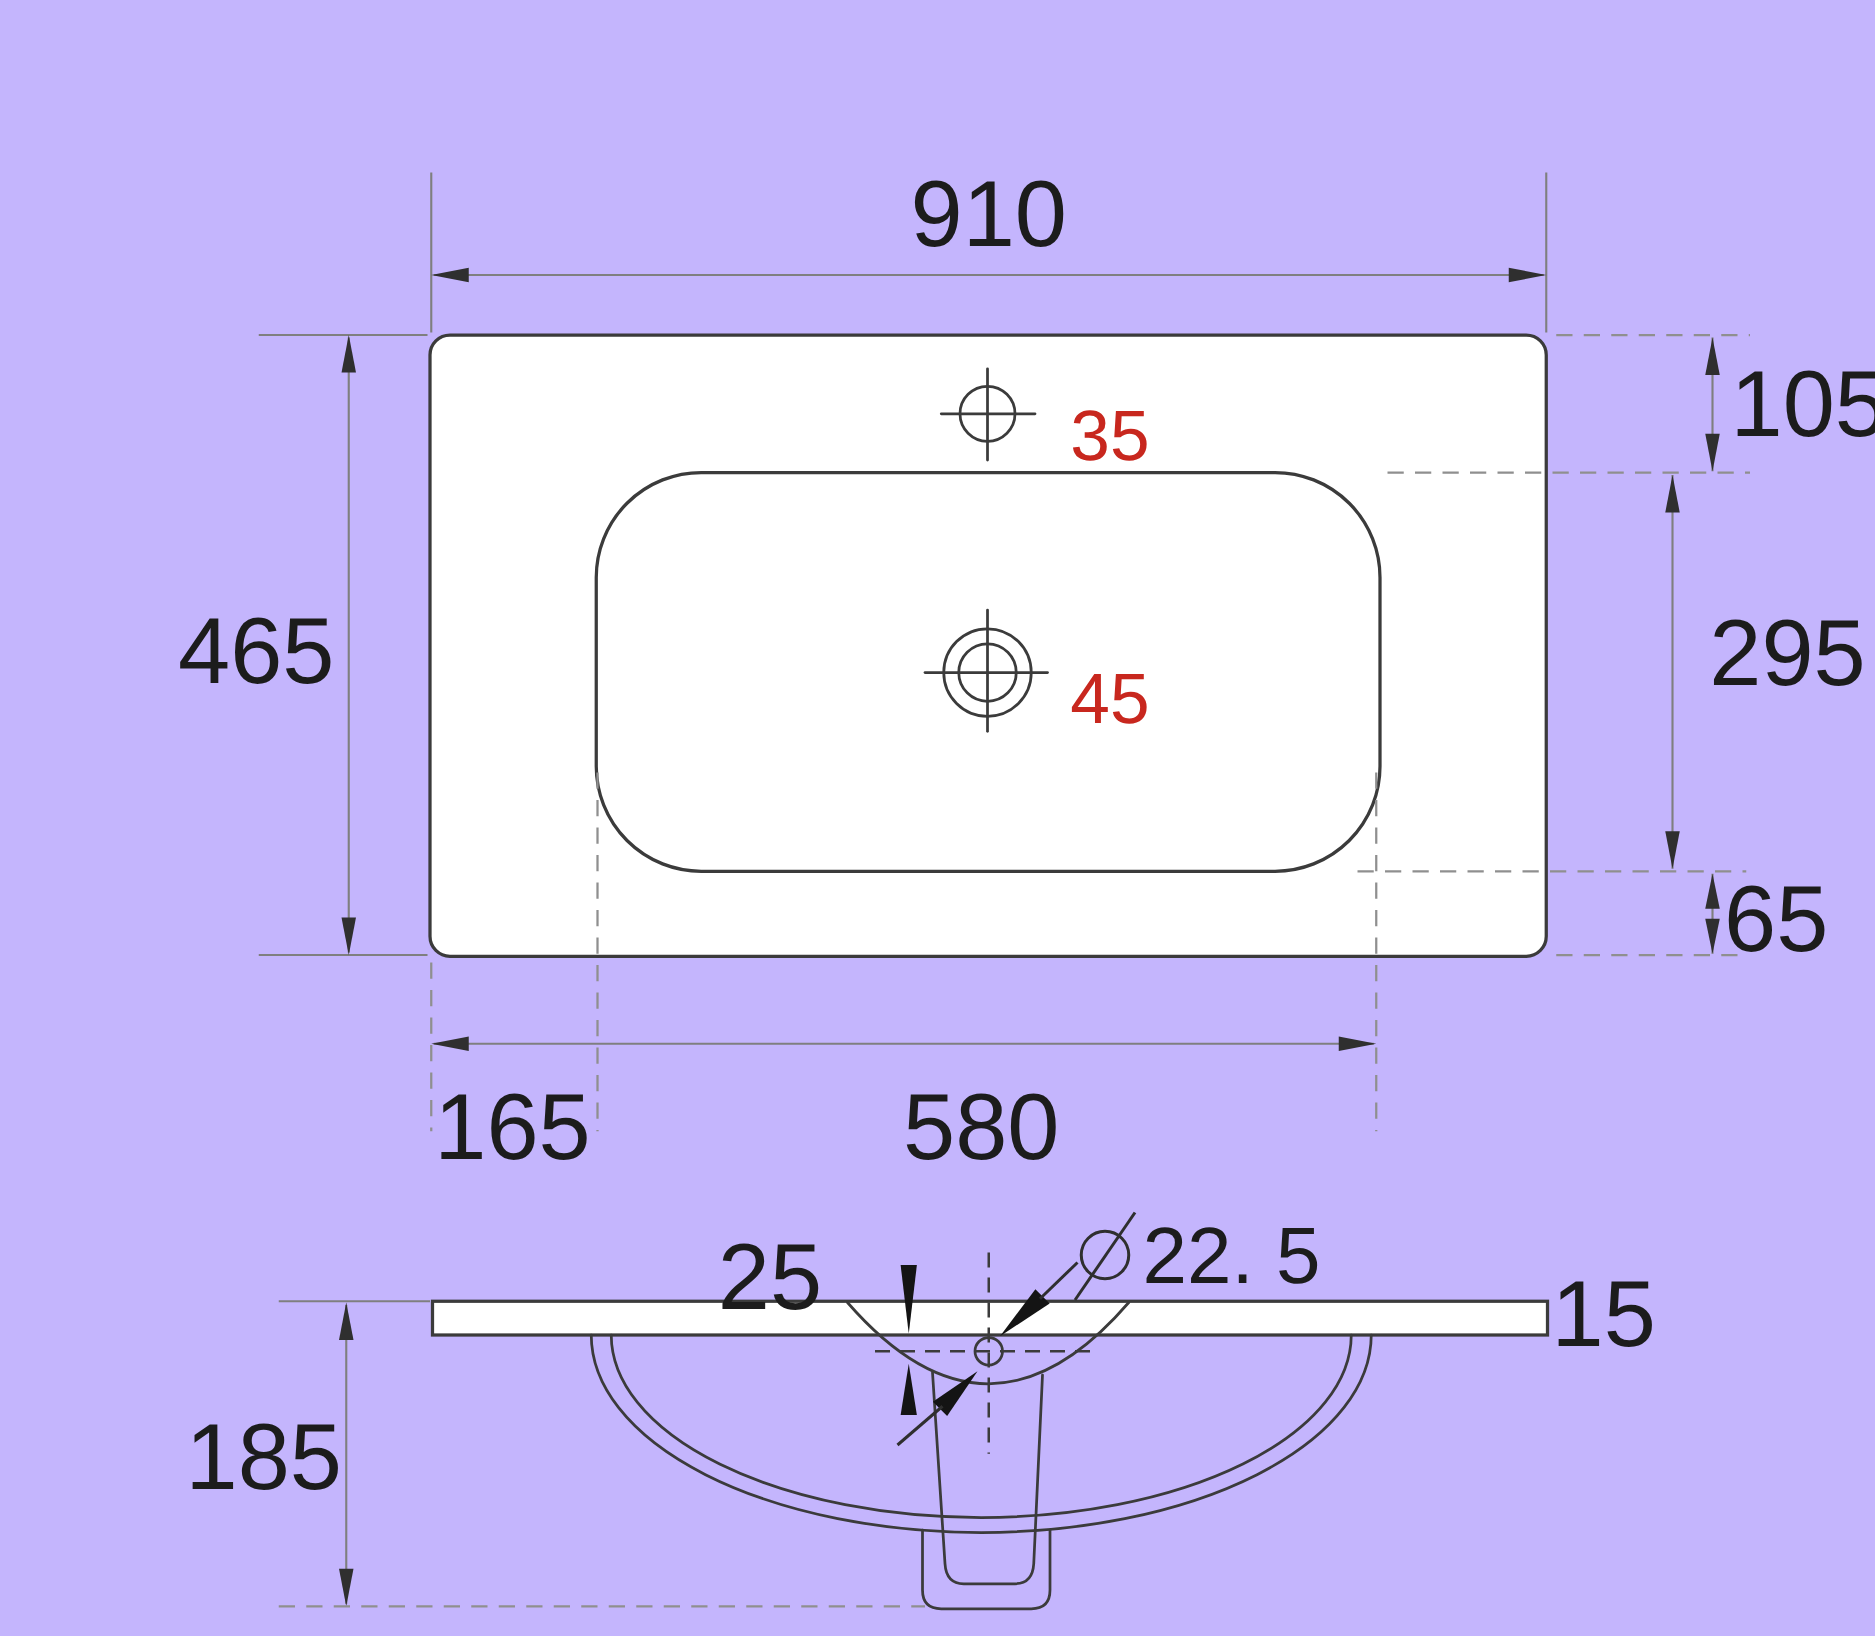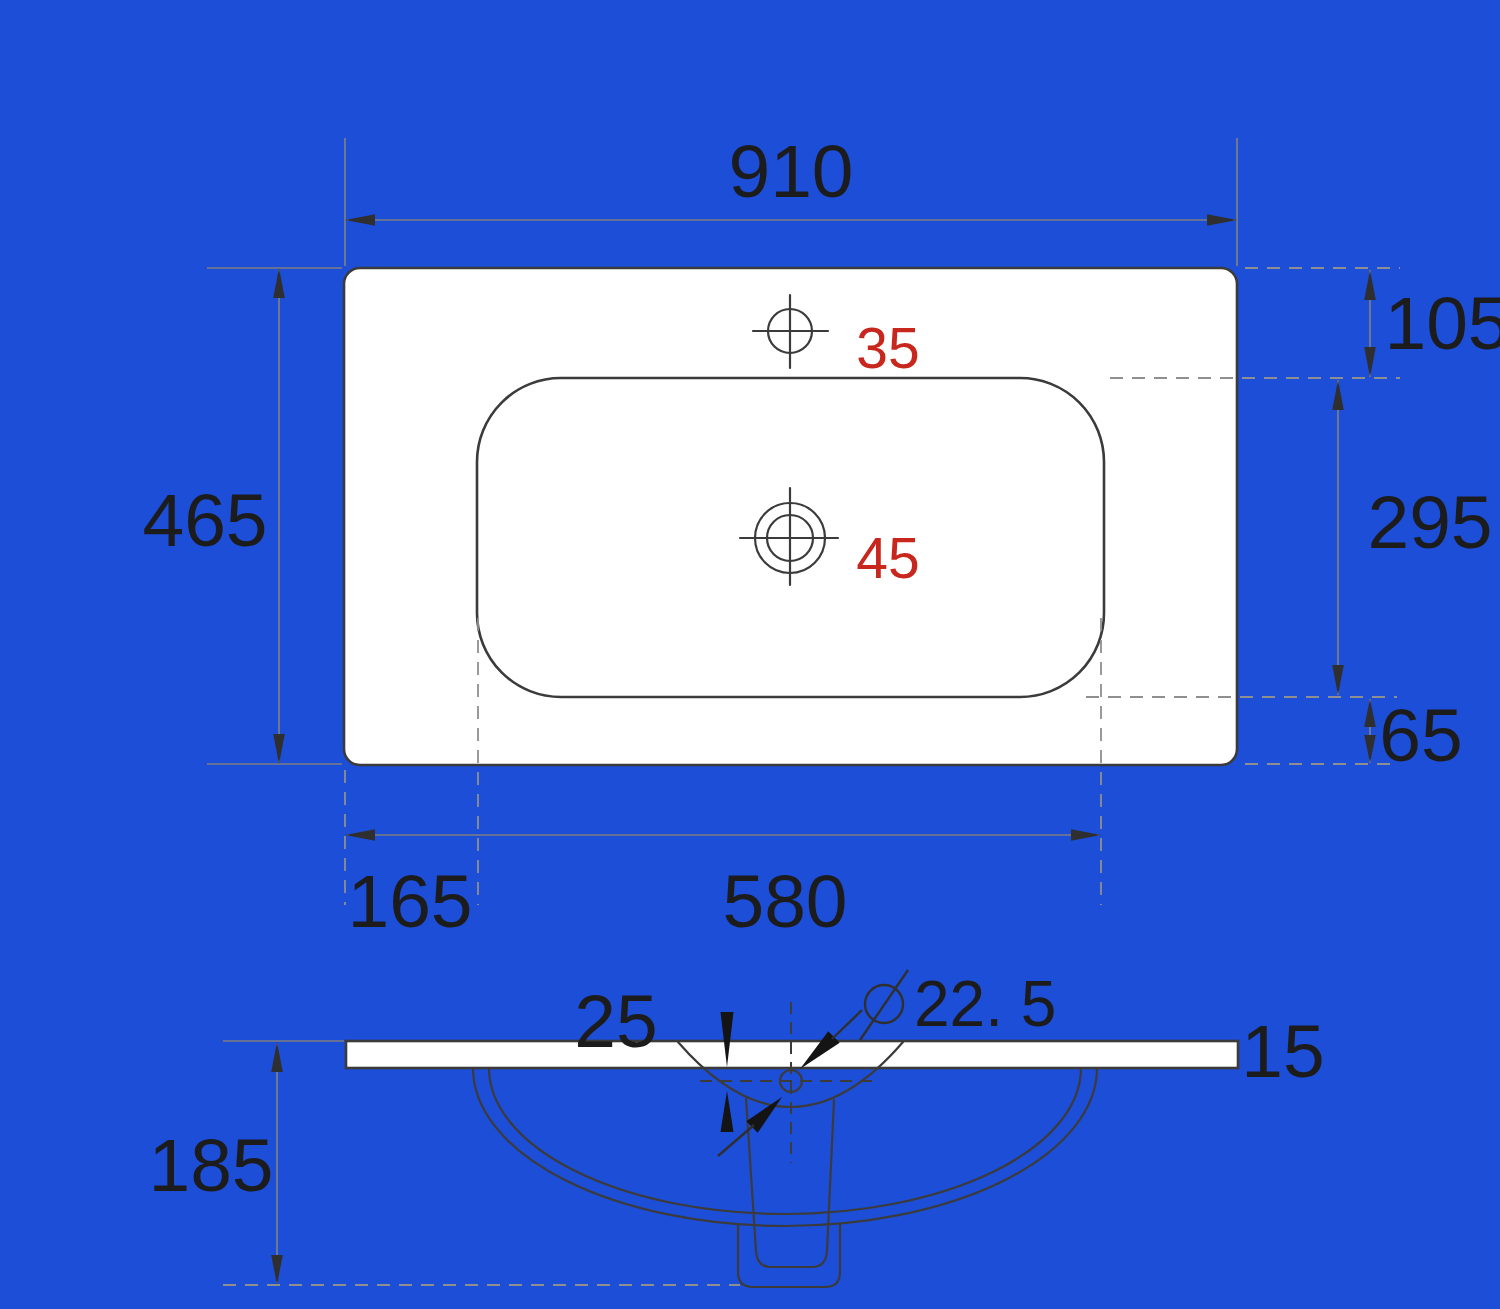--- a/index.html
+++ b/index.html
@@ -1,16 +1,16 @@
 <!DOCTYPE html>
 <html><head>
 <meta charset="utf-8">
 <style>
   html,body{margin:0;padding:0;background:#ffffff;}
-  .page{position:relative;width:1500px;height:1309px;background:#1d4ed8;overflow:hidden;}
+  .page{position:relative;width:1500px;height:1309px;background:#c4b5fd;overflow:hidden;}
   svg{display:block;}
   
   .ol{stroke:#3b3b3b;stroke-width:2.6;fill:none;stroke-linecap:round;}
   .ol-fill{stroke:#3b3b3b;stroke-width:2.6;fill:#ffffff;}
   .ol-thin{stroke:#3b3b3b;stroke-width:2.2;fill:none;stroke-linecap:round;}
   
   .dim{stroke:#7f7f7f;stroke-width:1.7;fill:none;}
   .dash{stroke:#8f8f8f;stroke-width:1.8;fill:none;stroke-dasharray:13 9;}
   .dash2{stroke:#3b3b3b;stroke-width:2;fill:none;stroke-dasharray:12 8;}
   .ah{fill:#2f2f2f;stroke:none;}

